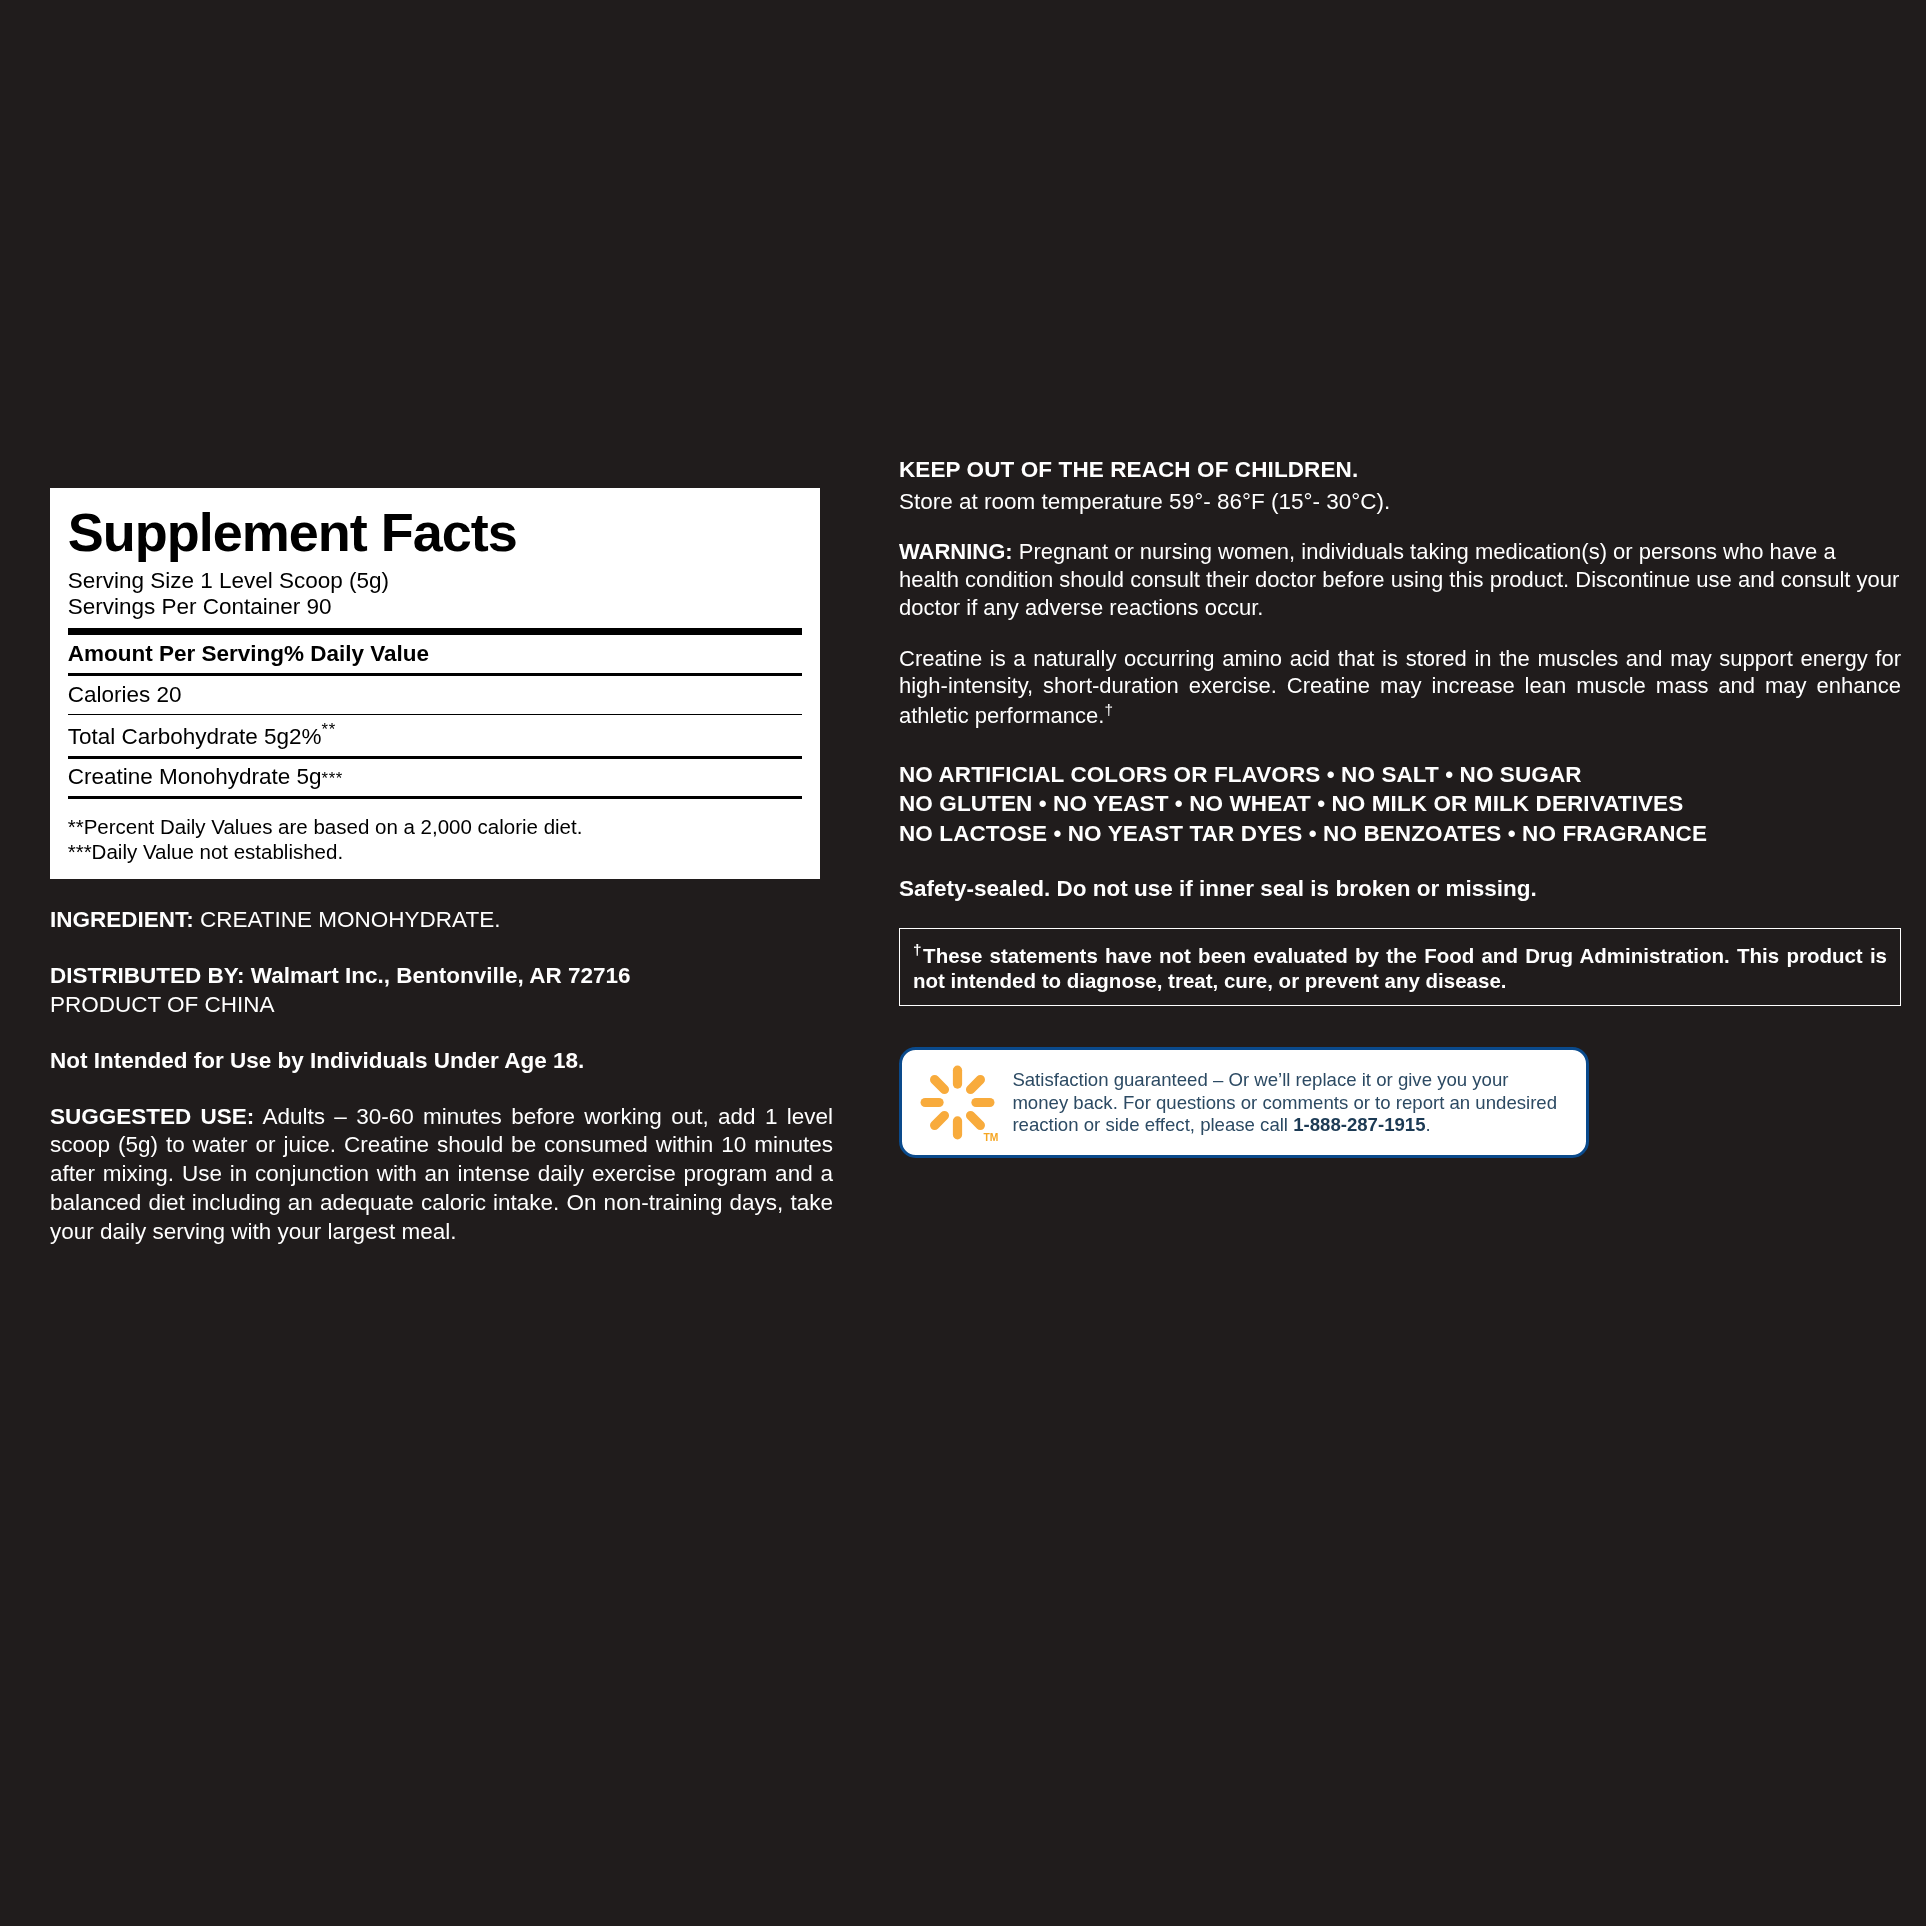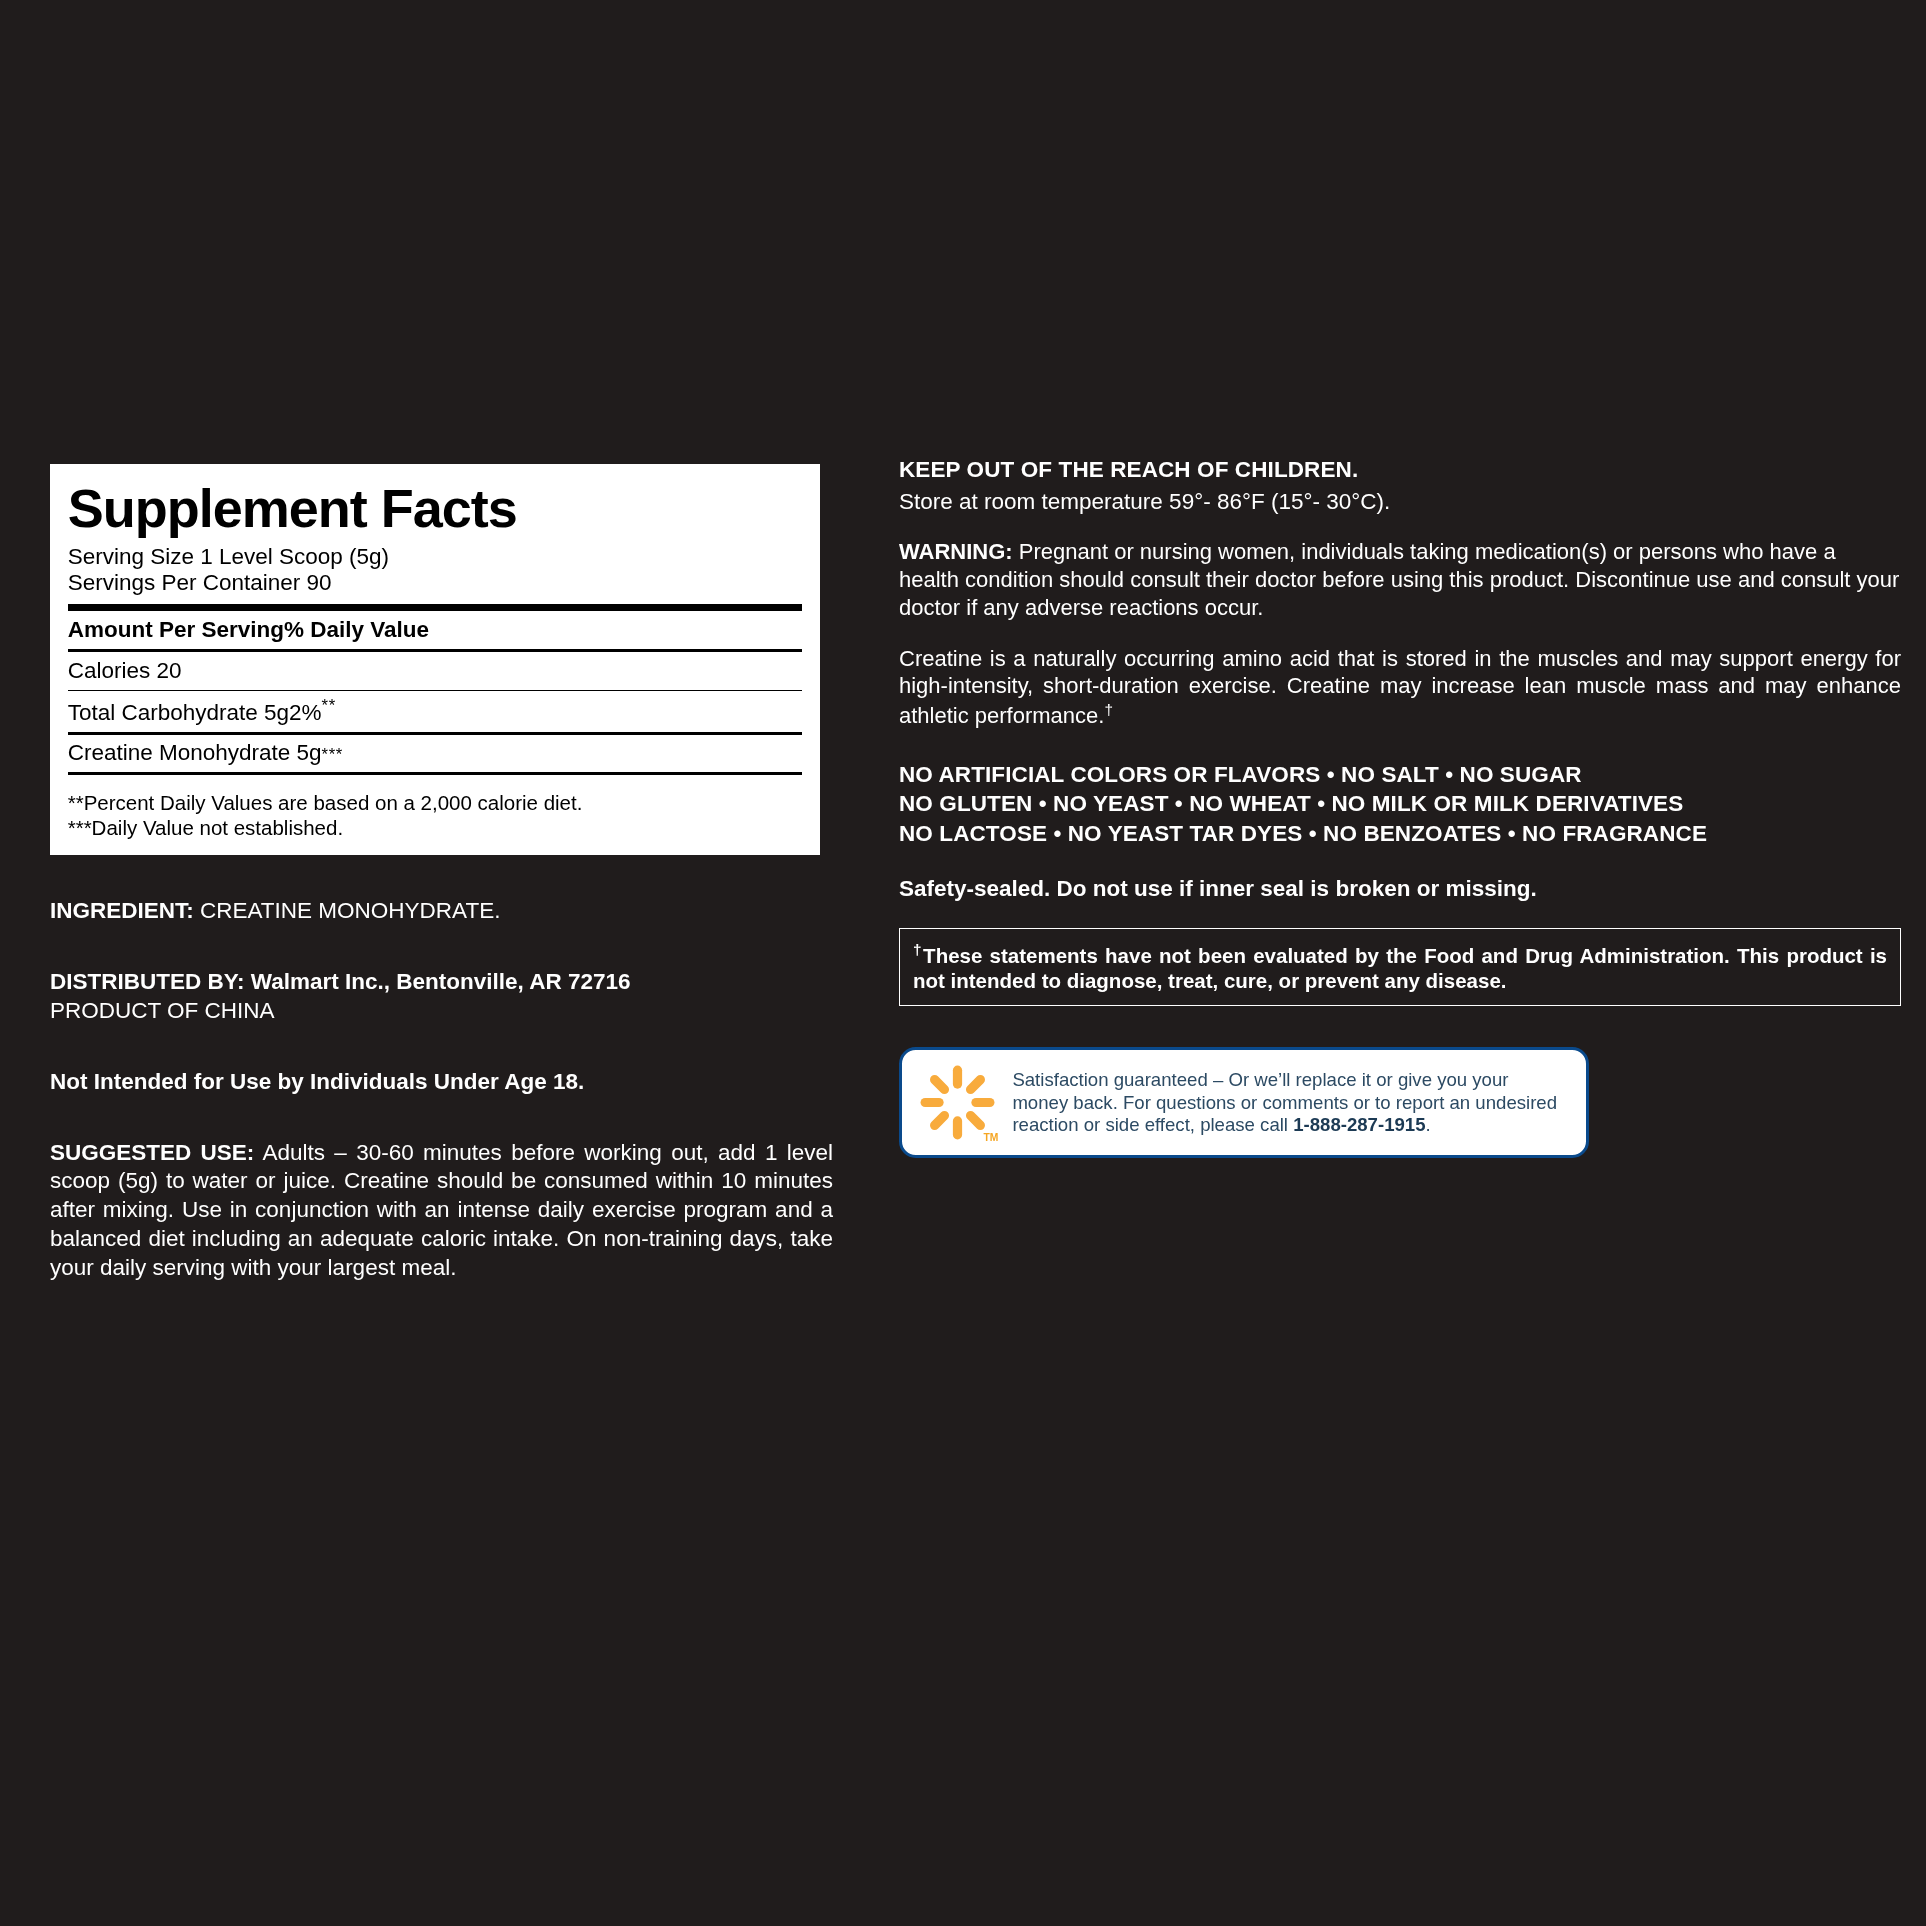--- a/index.html
+++ b/index.html
@@ -19,21 +19,21 @@
     width: 1926px;
     height: 1926px;
     background: #201c1c;
     overflow: hidden;
   }
 
   
   .left-col {
     position: absolute;
     left: 50px;
-    top: 464px;
+    top: 488px;
     width: 783px;
   }
 
   
   .sf-panel {
     background: #ffffff;
     color: #000000;
     border: 1.9px solid #ffffff;
     width: 770px;
     box-sizing: border-box;
@@ -71,21 +71,21 @@
   .sf-foot {
     font-size: 20.5px;
     line-height: 1.2;
     padding-top: 16px;
   }
 
   
   .blk {
     font-size: 22.5px;
     line-height: 1.28;
-    margin-top: 42px;
+    margin-top: 27px;
   }
   .b { font-weight: bold; }
   .just { text-align: justify; }
 
   
   .right-col {
     position: absolute;
     left: 899px;
     top: 457px;
     width: 1002px;

